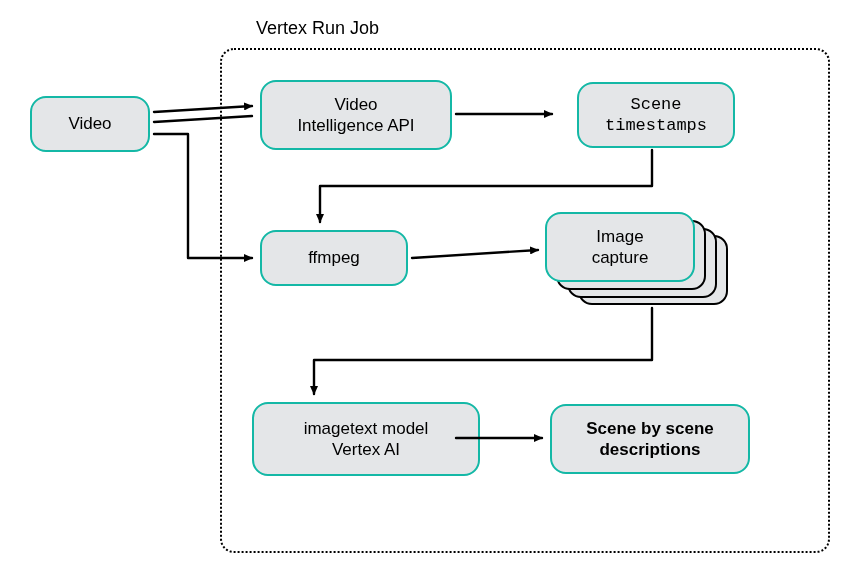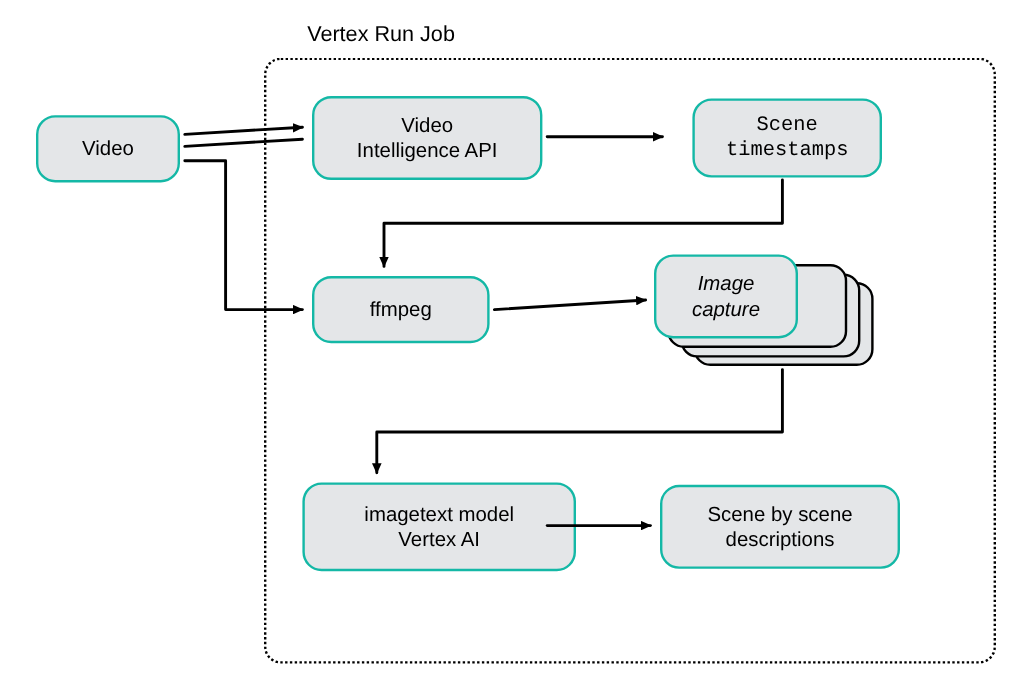--- a/index.html
+++ b/index.html
@@ -68,29 +68,29 @@
   <span>Scene<br>timestamps</span>
 </div>
 
 <div class="node" style="left:260px; top:230px; width:148px; height:56px;">
   <span>ffmpeg</span>
 </div>
 
 <div class="stack-card" style="left:578px; top:235px; width:150px; height:70px;"></div>
 <div class="stack-card" style="left:567px; top:228px; width:150px; height:70px;"></div>
 <div class="stack-card" style="left:556px; top:220px; width:150px; height:70px;"></div>
-<div class="node" style="left:545px; top:212px; width:120px; height:70px;font-style:italic;">
+<div class="node" style="left:545px; top:212px; width:150px; height:70px;">
   <span>Image<br>capture</span>
 </div>
 
 <div class="node" style="left:252px; top:402px; width:228px; height:74px;">
   <span>imagetext model<br>Vertex AI</span>
 </div>
 
-<div class="node" style="left:550px; top:404px; width:200px; height:70px;">
+<div class="node" style="left:550px; top:404px; width:200px; height:70px;font-weight:bold;">
   <span>Scene by scene<br>descriptions</span>
 </div>
 
 <svg class="arrows">
   <defs>
     <marker id="arrowhead" markerWidth="10" markerHeight="8" refX="8" refY="4" orient="auto" markerUnits="userSpaceOnUse">
       <path d="M0,0 L9,4 L0,8 Z" fill="#000"></path>
     </marker>
   </defs>
   <g stroke="#000" stroke-width="2.4" fill="none" stroke-linecap="round" stroke-linejoin="round">

